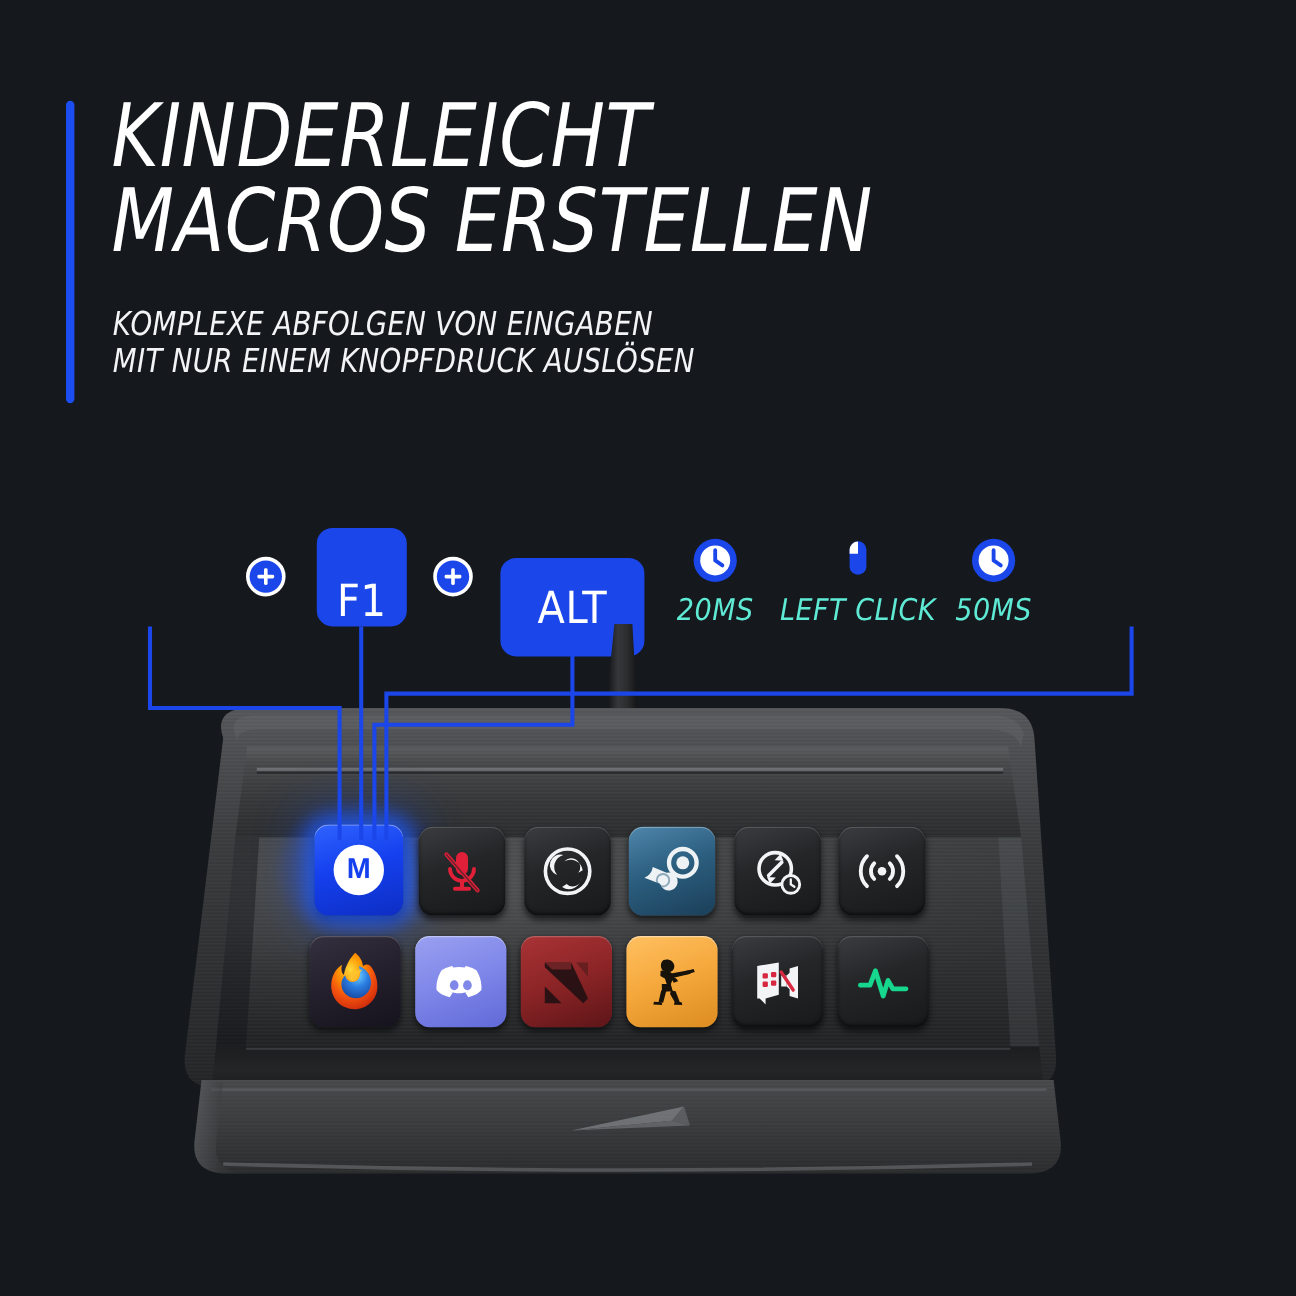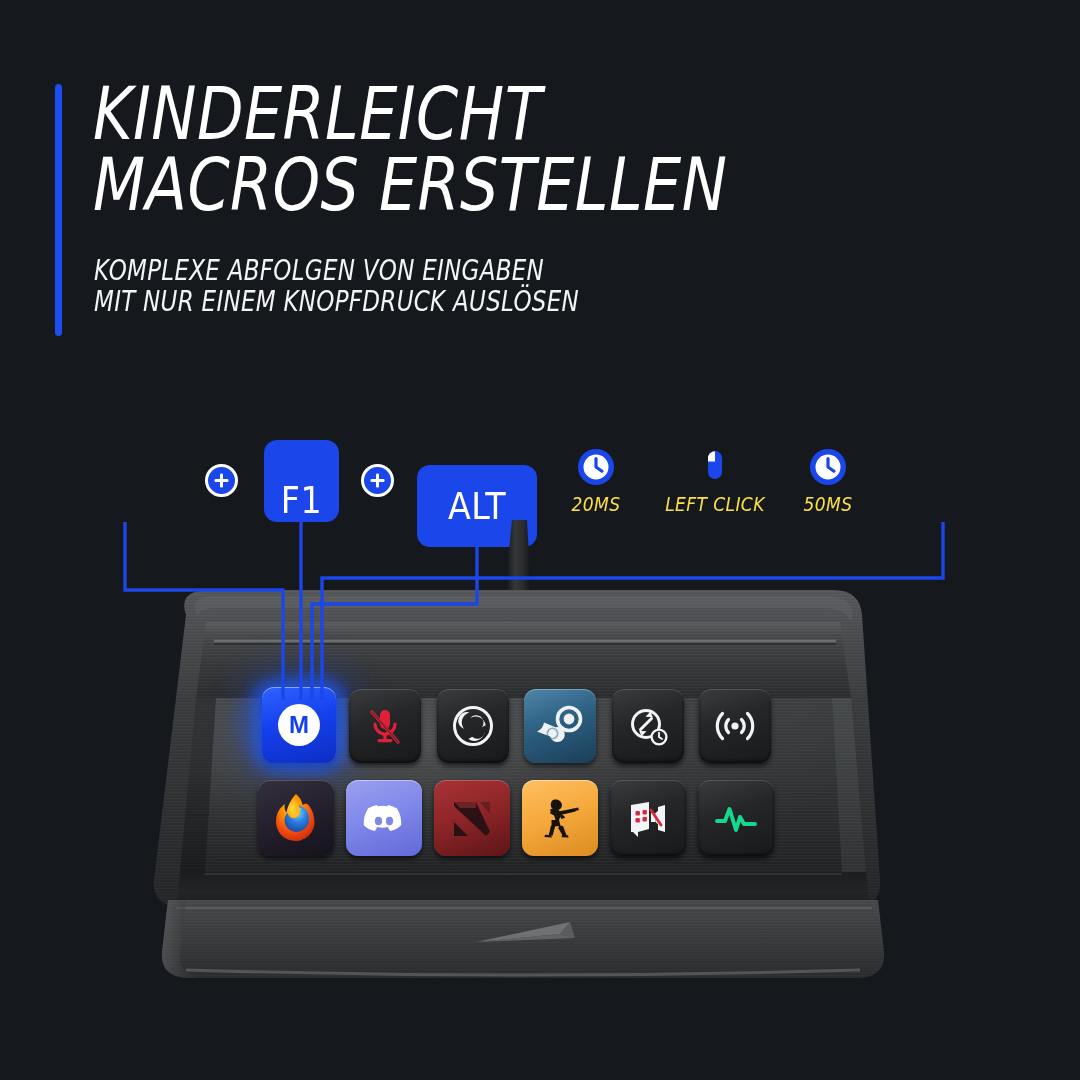--- a/index.html
+++ b/index.html
@@ -114,25 +114,25 @@
     position: absolute;
     top: 8px;
     width: 120px;
     display: flex;
     flex-direction: column;
     align-items: center;
   }
   .action-icon { display: block; }
   .action-label {
     margin-top: 3px;
-    color: #fde047;
+    color: #5eead4;
     font-family: "Liberation Sans Narrow", "DejaVu Sans Condensed", "Liberation Sans", sans-serif;
     font-weight: 400;
     font-style: italic;
-    font-size: 19px;
+    font-size: 25px;
     letter-spacing: 0.4px;
     white-space: nowrap;
   }
 
   
   #connectors {
     position: absolute;
     left: 0; top: 0;
     width: 1080px; height: 1080px;
     pointer-events: none;

